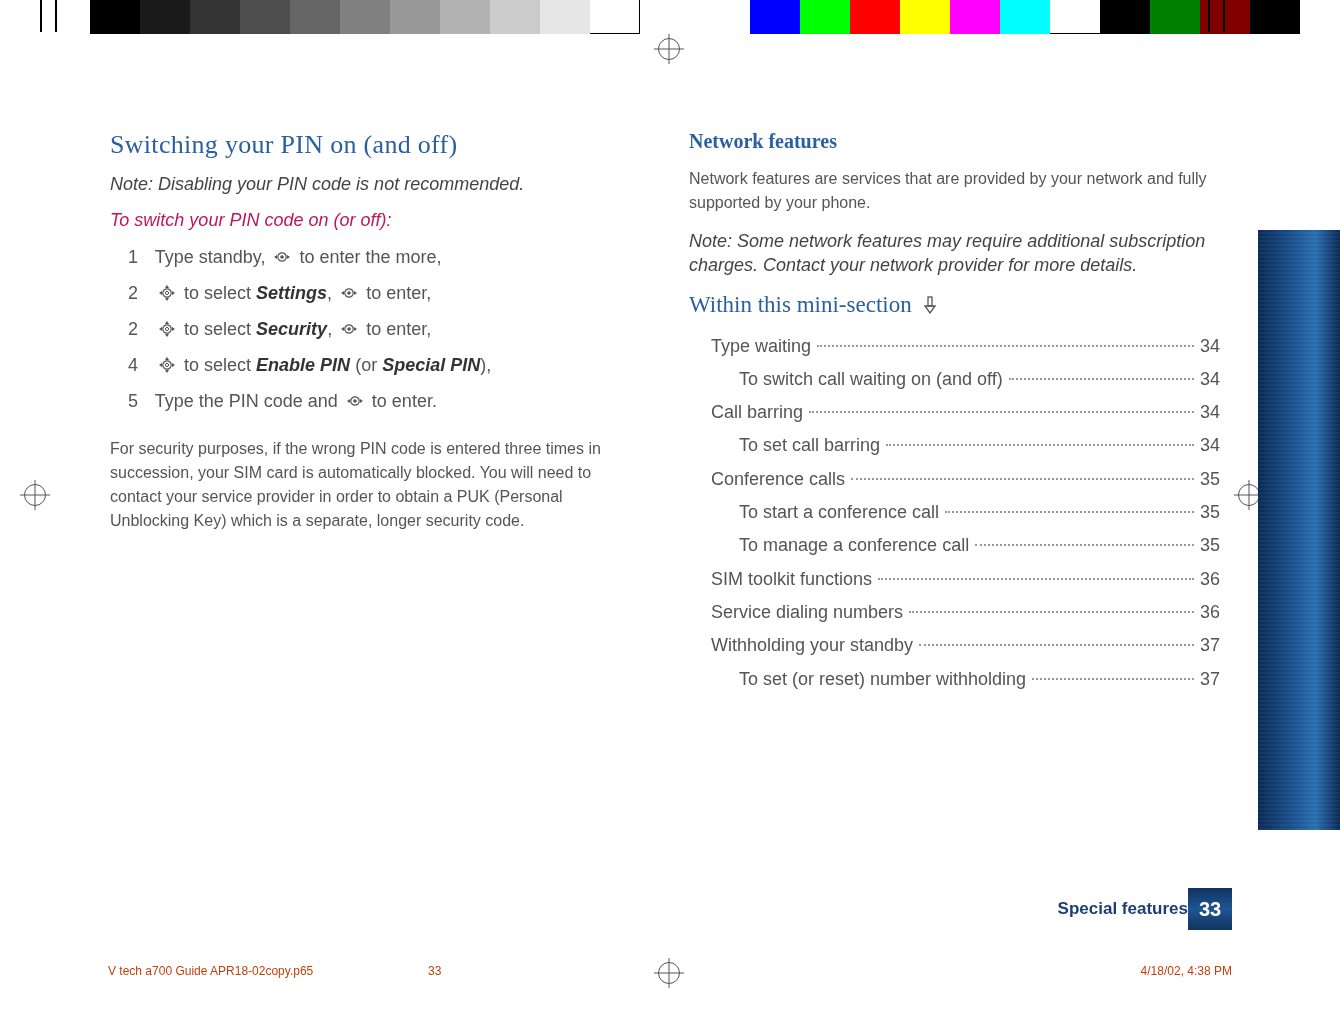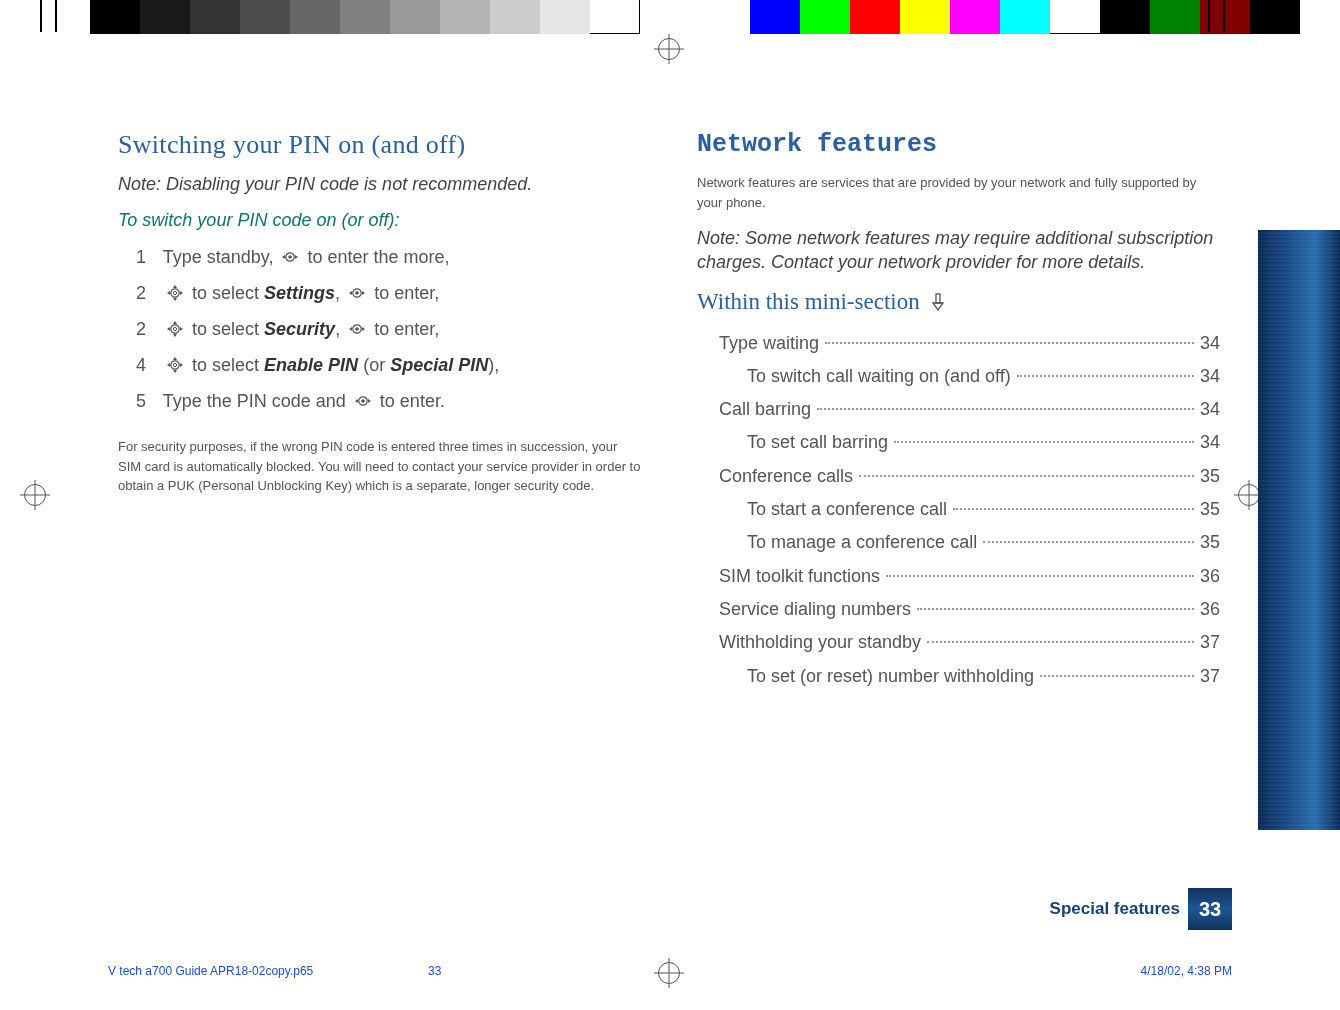--- a/index.html
+++ b/index.html
@@ -71,53 +71,53 @@
 
   
   .page {
     position: absolute;
     left: 110px;
     right: 120px;
     top: 130px;
     display: flex;
     gap: 48px;
   }
-  .col { flex: 1 1 0; min-width: 0; margin-left: 8px; }
+  .col { flex: 1 1 0; min-width: 0; }
 
   h2.serif {
     font-family: Georgia, "Times New Roman", serif;
     font-weight: 400;
     color: #2a5fa0;
     font-size: 26px;
     margin-bottom: 12px;
     letter-spacing: .3px;
   }
   h2.bold {
-    font-family: Liberation Mono, monospace;
+    font-family: Liberation Serif, serif;
     font-weight: 700;
     color: #2a5fa0;
-    font-size: 25px;
+    font-size: 20px;
     margin-bottom: 14px;
   }
   .note {
     font-style: italic;
     color: #444;
     font-size: 18px;
     margin-bottom: 14px;
     line-height: 1.35;
   }
   .lead {
     font-style: italic;
-    color: #0f766e;
+    color: #be185d;
     font-size: 18px;
     margin-bottom: 8px;
   }
   .body {
     color: #555;
-    font-size: 13px;
+    font-size: 16px;
     line-height: 1.5;
     margin-bottom: 14px;
   }
   ol.steps { list-style: none; margin: 0 0 18px 18px; }
   ol.steps li {
     font-size: 18px;
     color: #555;
     line-height: 2.0;
   }
   ol.steps li .num { display:inline-block; width: 22px; color:#555; }
@@ -166,36 +166,35 @@
     position: absolute;
     right: 108px;
     bottom: 80px;
     display: flex;
     align-items: center;
   }
   .footer-label {
     font-weight: 700;
     color: #1b3f77;
     font-size: 17px;
-    margin-right: 8px;
   }
   .page-chip {
     width: 44px; height: 42px;
     display: flex; align-items: center; justify-content: center;
     color: #fff; font-weight: 700; font-size: 20px;
     background: linear-gradient(to bottom, #0f335f 0%, #1e5593 50%, #0f335f 100%);
   }
   .footline {
     position: absolute;
     left: 108px; right: 108px;
     bottom: 32px;
     display: flex;
     justify-content: space-between;
     font-size: 12px;
-    color: #1d4ed8;
+    color: #c2410c;
     font-family: Arial, sans-serif;
   }
   .footline .mid { position:absolute; left:320px; }
 </style>
 </head>
 <body>
 
 <div class="topbar">
   <div class="crop-t-l1"></div>
   <div class="crop-t-l2"></div>

